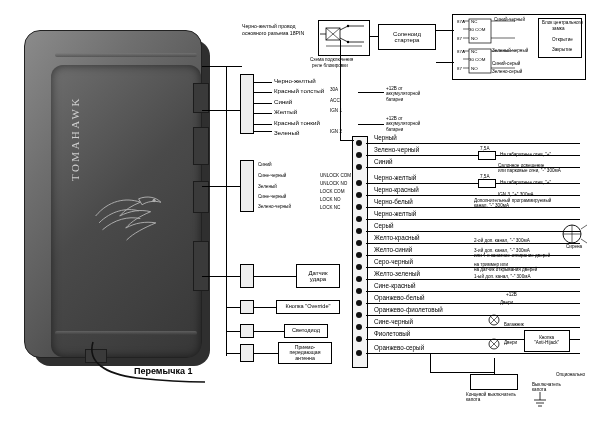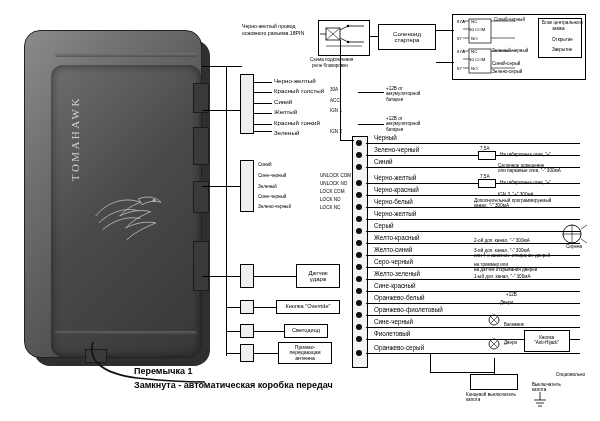--- a/index.html
+++ b/index.html
@@ -312,21 +312,20 @@
   <div class="note" style="left:466px;top:392px;white-space:pre-line;">Концевой выключатель
 капота</div>
   <div class="note" style="left:532px;top:382px;white-space:pre-line;">Выключатель
 капота</div>
   <svg class="abs" style="left:520px;top:392px;" width="40" height="20">
     <path d="M20,0 L20,8 M14,8 L26,8 M16,11 L24,11 M18,14 L22,14" stroke="#000" stroke-width="0.8" fill="none"></path>
   </svg>
   <div class="note" style="left:556px;top:372px;">Опционально</div>
 
   <div class="bigtitle abs" style="left:134px;top:366px;">Перемычка 1</div>
-  <div class="bigtitle abs" style="left:134px;top:380px;">Замкнута - автоматическая коробка передач</div>
 
   <div class="wire h" style="left:202px;top:66px;width:40px;"></div>
   <div class="wire h" style="left:202px;top:110px;width:38px;"></div>
   <div class="wire h" style="left:202px;top:186px;width:38px;"></div>
   <div class="wire h" style="left:202px;top:276px;width:38px;"></div>
   <div class="wire v" style="left:226px;top:66px;height:290px;"></div>
   <div class="wire h" style="left:226px;top:307px;width:14px;"></div>
   <div class="wire h" style="left:226px;top:331px;width:14px;"></div>
   <div class="wire h" style="left:226px;top:353px;width:14px;"></div>
   <div class="wire v" style="left:340px;top:40px;height:100px;"></div>

